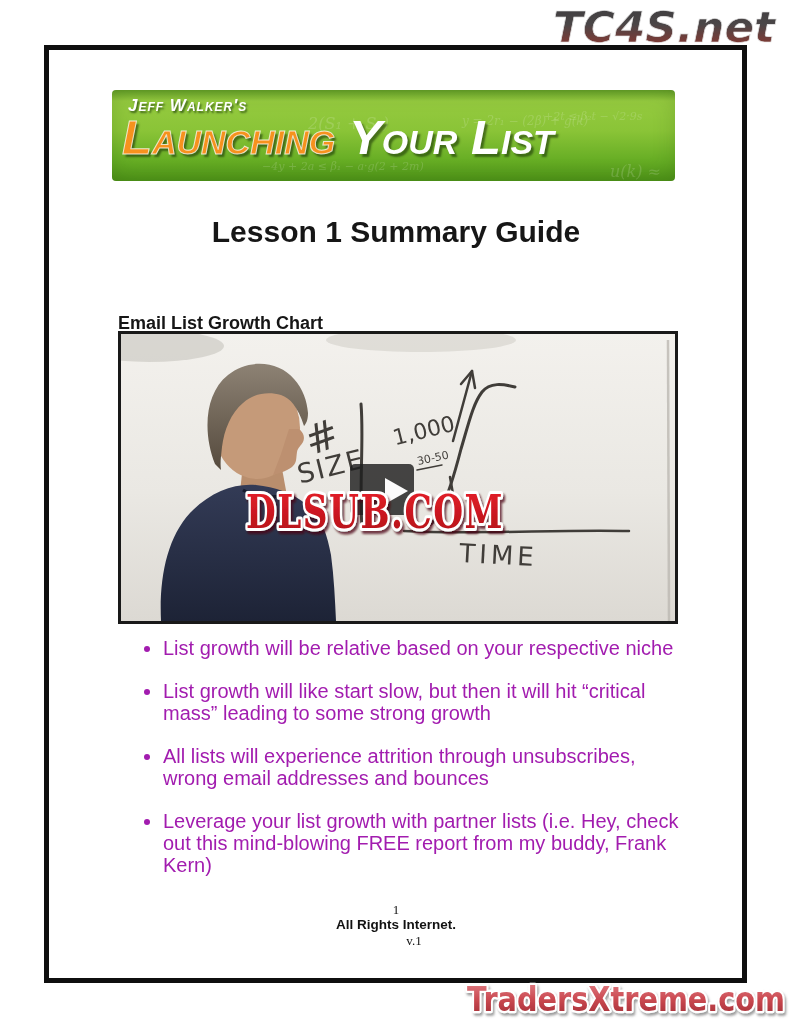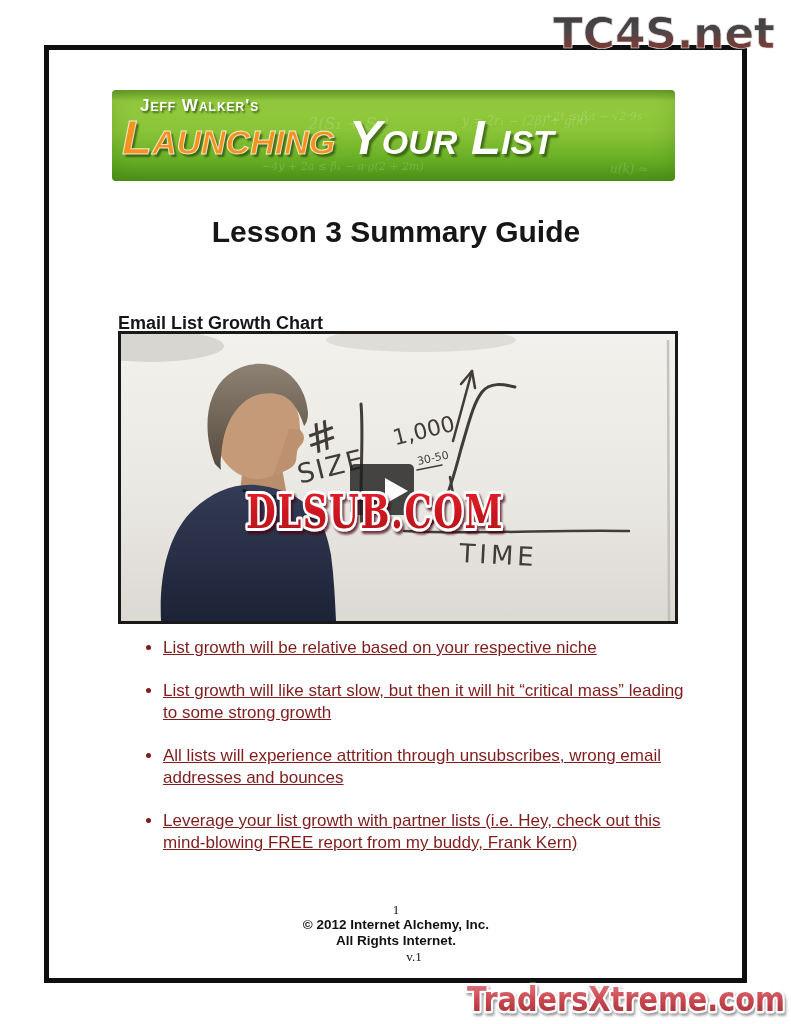--- a/index.html
+++ b/index.html
@@ -1,21 +1,21 @@
 <!DOCTYPE html>
 <html><head>
 <meta charset="utf-8">
 <style>
   html,body{margin:0;padding:0;}
   body{
     width:791px;height:1024px;position:relative;overflow:hidden;
     background:#ffffff;font-family:"Liberation Sans",sans-serif;
   }
   
-  .tc4s-wrap{position:absolute;left:548px;top:9px;z-index:20;}
+  .tc4s-wrap{position:absolute;left:548px;top:3px;z-index:20;font-style:italic;}
   .traders-wrap{position:absolute;left:461px;top:977px;z-index:20;}
   
   .page-frame{
     position:absolute;left:44px;top:45px;width:703px;height:938px;
     border:5px solid #0f0f0f;box-sizing:border-box;background:#fff;z-index:1;
   }
   
   .banner{
     position:absolute;left:112px;top:90px;width:563px;height:91px;z-index:2;
     border-radius:4px;overflow:hidden;
@@ -23,24 +23,24 @@
     box-shadow:inset 0 0 22px rgba(20,60,0,.18);
   }
   .banner .formula{
     position:absolute;color:rgba(255,255,255,.16);
     font-family:"DejaVu Serif",serif;font-style:italic;white-space:nowrap;
   }
   .banner .f0{left:196px;top:8px;font-size:16px;margin-top:16px;}
   .banner .f1{left:350px;top:24px;font-size:12px;}
   .banner .f2{left:432px;top:20px;font-size:11px;}
   .banner .f3{left:150px;top:70px;font-size:11px;text-align:center;}
-  .banner .f4{left:498px;top:72px;font-size:12px;font-style:italic;}
+  .banner .f4{left:498px;top:72px;font-size:16px;font-style:italic;}
   .byline{
-    position:absolute;left:28px;top:6px;
-    font-weight:bold;font-variant:small-caps;
+    position:absolute;left:16px;top:6px;
+    font-style:italic;font-weight:bold;font-variant:small-caps;
     font-size:17px;letter-spacing:1px;color:#ffffff;
     text-shadow:1.5px 2px 2px rgba(10,40,0,.6);
   }
   .title-row{position:absolute;left:10px;top:21px;white-space:nowrap;}
   .title-word{
     display:inline-block;font-style:italic;font-weight:bold;
     font-variant:small-caps;font-size:49px;line-height:1.1;
     text-shadow:2.5px 3px 2px rgba(10,30,0,.5);
   }
   .t1{color:#f6921e;-webkit-text-stroke:1px rgba(255,255,255,.75);}
@@ -57,21 +57,21 @@
   
   .video{
     position:absolute;left:118px;top:331px;width:560px;height:293px;
     border:3px solid #191919;box-sizing:border-box;background:#e9e7e2;z-index:2;
   }
   .video svg{display:block;}
   
   .bullets{position:absolute;left:142px;top:637px;width:542px;z-index:2;}
   .bullets ul{margin:0;padding:0 0 0 21px;}
   .bullets li{
-    font-size:17px;line-height:22px;color:#7f1d1d;margin-bottom:21px;text-decoration:underline;
+    font-size:20px;line-height:22px;color:#a21caf;margin-bottom:21px;
   }
   
   .footer{
     position:absolute;left:49px;top:902px;width:694px;text-align:center;
     color:#121212;z-index:2;
   }
   .f-page{font-family:"Liberation Serif",serif;font-size:13px;line-height:15px;}
   .f-copy,.f-rights{font-weight:bold;font-size:13.5px;line-height:16px;}
   .f-ver{font-family:"Liberation Serif",serif;font-size:13px;line-height:15px;padding-left:36px;}
 </style>
@@ -99,21 +99,21 @@
   <span class="formula f1">y = 2r₁ − (2β) + g(k)</span>
   <span class="formula f2">+2t ≤ β₂t − √2·9s</span>
   <span class="formula f3">−4y + 2a ≤ β₁ − a·g(2 + 2m)</span>
   <span class="formula f4">u(k) ≈</span>
   <div class="byline">Jeff Walker's</div>
   <div class="title-row">
     <span class="title-word t1">Launching</span><span class="title-word t2">Your List</span>
   </div>
 </div>
 
-<div class="lesson-title">Lesson 3 Summary Guide</div>
+<div class="lesson-title">Lesson 1 Summary Guide</div>
 <div class="section-heading">Email List Growth Chart</div>
 
 <div class="video">
   <svg width="554" height="287" viewBox="0 0 554 287">
     <defs>
       <linearGradient id="wbGrad" x1="0" y1="0" x2="0" y2="1">
         <stop offset="0" stop-color="#f3f1ed"></stop>
         <stop offset="0.55" stop-color="#eae8e3"></stop>
         <stop offset="1" stop-color="#dcd9d3"></stop>
       </linearGradient>
@@ -178,21 +178,20 @@
   <ul>
     <li>List growth will be relative based on your respective niche</li>
     <li>List growth will like start slow, but then it will hit “critical mass” leading to some strong growth</li>
     <li>All lists will experience attrition through unsubscribes, wrong email addresses and bounces</li>
     <li>Leverage your list growth with partner lists (i.e. Hey, check out this mind-blowing FREE report from my buddy, Frank Kern)</li>
   </ul>
 </div>
 
 <div class="footer">
   <div class="f-page">1</div>
-  <div class="f-copy">© 2012 Internet Alchemy, Inc.</div>
   <div class="f-rights">All Rights Internet.</div>
   <div class="f-ver">v.1</div>
 </div>
 
 <div class="traders-wrap">
   <svg width="330" height="46">
     <defs>
       <linearGradient id="txGrad" x1="0" y1="0" x2="0" y2="1">
         <stop offset="0" stop-color="#e2858b"></stop>
         <stop offset="0.5" stop-color="#cb4a52"></stop>

